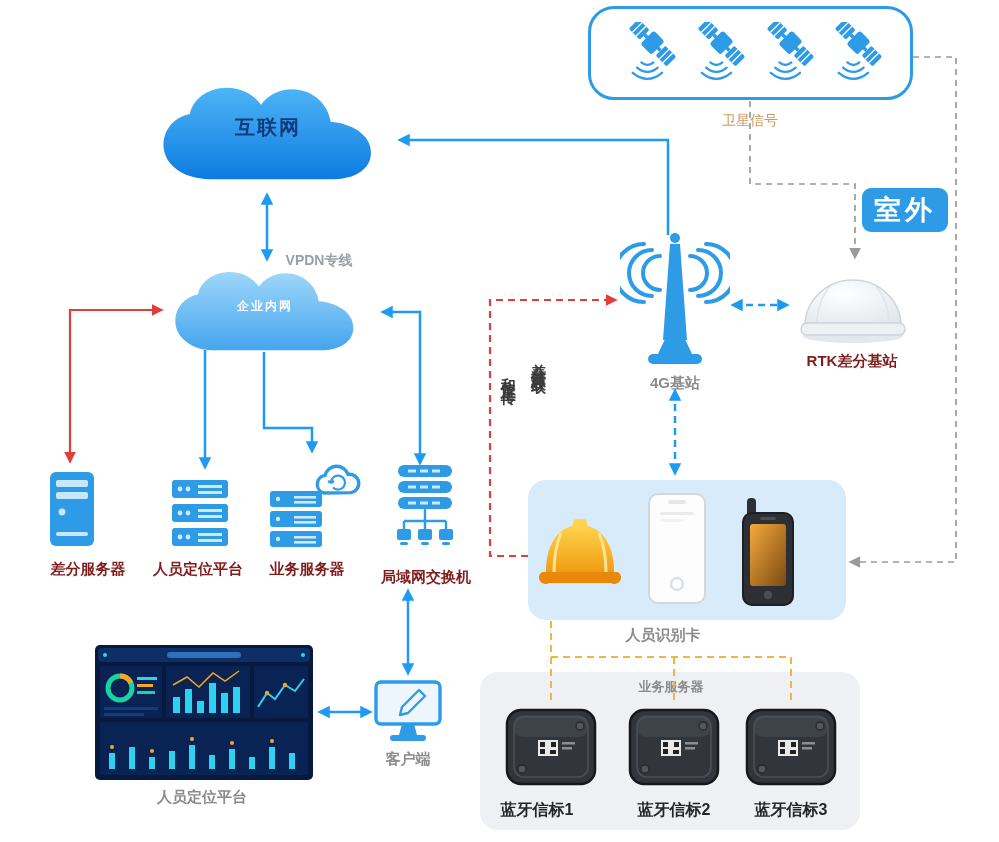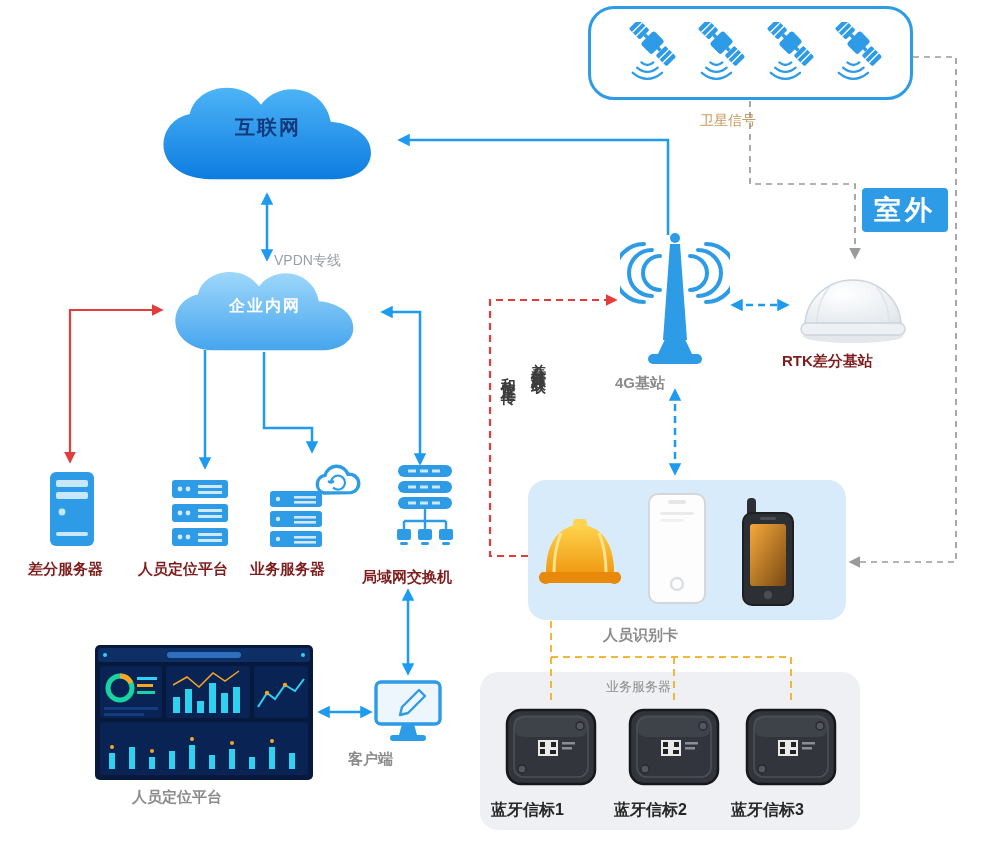--- a/index.html
+++ b/index.html
@@ -1,26 +1,26 @@
 <!DOCTYPE html>
 <html><head>
 <meta charset="utf-8">
 <style>
   *{box-sizing:border-box;margin:0;padding:0}
   html,body{background:#fff}
   body{font-family:"Liberation Sans","DejaVu Sans",sans-serif}
   .canvas{position:relative;width:999px;height:842px;background:#fff;overflow:hidden}
   .abs{position:absolute}
-  .lbl{position:absolute;text-align:left;font-size:15px;font-weight:bold;color:#8b8b8b;line-height:1.25}
+  .lbl{position:absolute;text-align:center;font-size:15px;font-weight:bold;color:#8b8b8b;line-height:1.25}
   .lbl.dark{color:#7f1d1d}
   .lbl.darker{color:#262626;font-size:16px}
-  .lbl.plain{font-weight:normal;color:#9aa0a6;font-size:14px}
+  .lbl.plain{font-weight:bold;color:#9aa0a6;font-size:14px}
   .lbl.orange{font-weight:normal;color:#c99a5d;font-size:14px}
   .badge{position:absolute;display:flex;align-items:center;justify-content:center;color:#fff;
-         font-weight:bold;font-size:27px;letter-spacing:4px;border-radius:4px}
+         font-weight:bold;font-size:27px;letter-spacing:4px;border-radius:9px}
   .badge.blue{background:#2e9be6}
   .badge.red{background:#e23c3c}
   .panel{position:absolute;border-radius:18px}
   .panel.lightblue{background:#d8ebfa}
   .panel.lightgray{background:#eef0f3}
   .satbox{position:absolute;border:3px solid #2e9be6;border-radius:26px;background:#fff;
           display:flex;align-items:center;justify-content:space-between;padding:8px 22px}
   .cloudwrap{position:absolute}
   .cloudwrap .cloudtext{position:absolute;left:0;top:0;width:100%;height:86%;
           display:flex;align-items:center;justify-content:center;font-weight:bold;letter-spacing:2px}
@@ -118,21 +118,21 @@
     </svg>
     <div class="cloudtext" style="font-size:20px;color:#123a7a">互联网</div>
   </div>
 
   <div class="lbl plain" style="left:274px;top:252px;width:90px">VPDN专线</div>
 
   <div class="cloudwrap" style="left:162px;top:268px;width:206px;height:89px">
     <svg width="206" height="89" viewBox="0 0 155 67">
       <use href="#sym-cloud" fill="url(#gIntranet)"></use>
     </svg>
-    <div class="cloudtext" style="font-size:16px;color:#ffffff">企业内网</div>
+    <div class="cloudtext" style="font-size:12px;color:#ffffff">企业内网</div>
   </div>
 
   <svg class="abs" style="left:620px;top:228px" width="110" height="140" viewBox="0 0 110 140">
     <circle cx="55" cy="10" r="5" fill="#2e9be6"></circle>
     <polygon points="50,16 60,16 67,112 43,112" fill="#2e9be6"></polygon>
     <g fill="none" stroke="#2e9be6" stroke-width="4" stroke-linecap="round">
       <path d="M40,28 a17,17 0 0 0 0,34"></path>
       <path d="M32,22 a23,23 0 0 0 0,46"></path>
       <path d="M24,16 a29,29 0 0 0 0,58"></path>
       <path d="M70,28 a17,17 0 0 1 0,34"></path>
@@ -326,21 +326,21 @@
   <svg class="abs" style="left:505px;top:706px" width="92" height="82" viewBox="0 0 92 82">
       <use href="#sym-beacon"></use>
     </svg>
   <svg class="abs" style="left:628px;top:706px" width="92" height="82" viewBox="0 0 92 82">
       <use href="#sym-beacon"></use>
     </svg>
   <svg class="abs" style="left:745px;top:706px" width="92" height="82" viewBox="0 0 92 82">
       <use href="#sym-beacon"></use>
     </svg>
 
-  <div class="lbl darker" style="left:491px;top:800px;width:120px">蓝牙信标1</div>
+  <div class="lbl darker" style="left:477px;top:800px;width:120px">蓝牙信标1</div>
   <div class="lbl darker" style="left:614px;top:800px;width:120px">蓝牙信标2</div>
   <div class="lbl darker" style="left:731px;top:800px;width:120px">蓝牙信标3</div>
 
   <svg class="abs" style="left:0;top:0;pointer-events:none" width="999" height="842" viewBox="0 0 999 842">
     <defs>
       <marker id="mB" viewBox="0 0 10 10" refX="7" refY="5" markerWidth="5" markerHeight="5" orient="auto-start-reverse">
         <path d="M0,0 L10,5 L0,10 z" fill="#1e9bf0"></path>
       </marker>
       <marker id="mR" viewBox="0 0 10 10" refX="7" refY="5" markerWidth="5.5" markerHeight="5.5" orient="auto-start-reverse">
         <path d="M0,0 L10,5 L0,10 z" fill="#e23c3c"></path>

